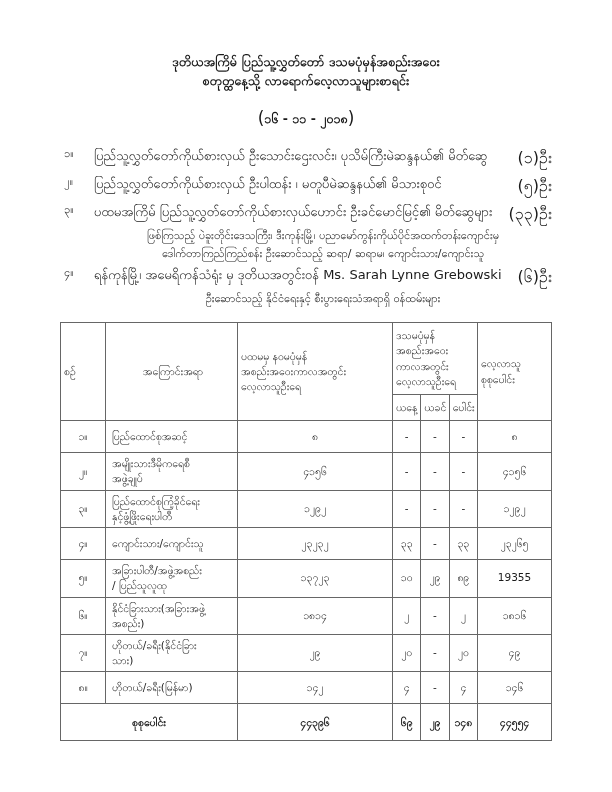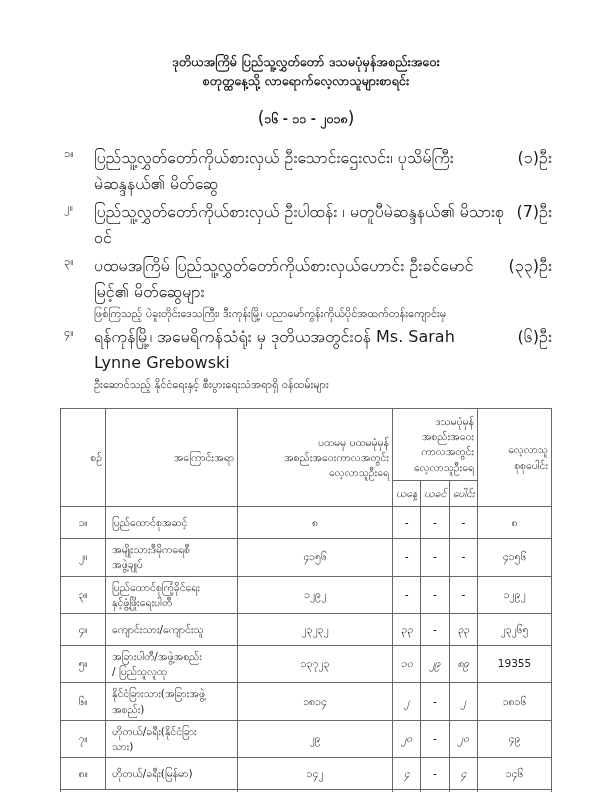--- a/index.html
+++ b/index.html
@@ -60,59 +60,60 @@
   }
   .li-num {
     flex: 0 0 34px;
     font-size: 11px;
     text-align: left;
     padding-left: 4px;
     box-sizing: border-box;
   }
   .li-body {
     flex: 1 1 auto;
-    font-size: 16px;
+    font-size: 13px;
   }
   .li-count {
     flex: 0 0 46px;
     font-size: 16px;
     text-align: right;
     white-space: nowrap;
   }
   .li-cont {
     margin-left: 34px;
     font-size: 11px;
     line-height: 1.62;
+    text-align: center;
   }
 
   
   .tbl-wrap {
     margin-top: 14px;
   }
   table.data {
     border-collapse: collapse;
     width: 492px;
     table-layout: fixed;
     font-size: 10.5px;
   }
   table.data th, table.data td {
     border: 1px solid #666;
     padding: 3px 4px;
     vertical-align: middle;
   }
   table.data thead th {
-    text-align: right;
+    text-align: left;
     font-weight: normal;
     line-height: 1.45;
     padding: 5px 3px;
   }
   .c-no    { width: 38px;  text-align: center; }
   .c-topic { width: 122px; text-align: left; padding-left: 6px !important; }
   .c-prev  { width: 148px; text-align: center; }
-  .c-sub   { width: 43px;  text-align: center; font-style: italic; }
+  .c-sub   { width: 43px;  text-align: center; }
   .c-tot   { width: 67px;  text-align: center; }
 
   tbody td { line-height: 1.5; height: 25px; }
   tbody td.c-topic { line-height: 1.45; }
   .total-row td {
     font-weight: bold;
     height: 30px;
   }
   .total-label { text-align: center !important; }
 </style>
@@ -136,52 +137,53 @@
         <span class="li-num">၁။</span>
         <span class="li-body">ပြည်သူ့လွှတ်တော်ကိုယ်စားလှယ် ဦးသောင်းဌေးလင်း၊ ပုသိမ်ကြီးမဲဆန္ဒနယ်၏ မိတ်ဆွေ</span>
         <span class="li-count">(၁)ဦး</span>
       </div>
     </div>
 
     <div class="list-item">
       <div class="li-row">
         <span class="li-num">၂။</span>
         <span class="li-body">ပြည်သူ့လွှတ်တော်ကိုယ်စားလှယ် ဦးပါထန်း ၊ မတူပီမဲဆန္ဒနယ်၏ မိသားစုဝင်</span>
-        <span class="li-count">(7)ဦး</span>
+        <span class="li-count">(၅)ဦး</span>
       </div>
     </div>
 
     <div class="list-item">
       <div class="li-row">
         <span class="li-num">၃။</span>
         <span class="li-body">ပထမအကြိမ် ပြည်သူ့လွှတ်တော်ကိုယ်စားလှယ်ဟောင်း ဦးခင်မောင်မြင့်၏ မိတ်ဆွေများ</span>
         <span class="li-count">(၃၃)ဦး</span>
       </div>
       <div class="li-cont">ဖြစ်ကြသည့် ပဲခူးတိုင်းဒေသကြီး၊ ဒီးကုန်းမြို့၊ ပညာမော်ကွန်းကိုယ်ပိုင်အထက်တန်းကျောင်းမှ</div>
+      <div class="li-cont">ဒေါက်တာကြည်ကြည်စန်း ဦးဆောင်သည့် ဆရာ/ ဆရာမ၊ ကျောင်းသား/ကျောင်းသူ</div>
     </div>
 
     <div class="list-item">
       <div class="li-row">
         <span class="li-num">၄။</span>
         <span class="li-body">ရန်ကုန်မြို့၊ အမေရိကန်သံရုံး မှ ဒုတိယအတွင်းဝန် Ms. Sarah Lynne Grebowski</span>
         <span class="li-count">(၆)ဦး</span>
       </div>
       <div class="li-cont">ဦးဆောင်သည့် နိုင်ငံရေးနှင့် စီးပွားရေးသံအရာရှိ ဝန်ထမ်းများ</div>
     </div>
 
   </div>
 
   <div class="tbl-wrap">
     <table class="data">
       <thead>
         <tr>
           <th class="c-no" rowspan="2">စဉ်</th>
-          <th class="c-topic" rowspan="2" style="">အကြောင်းအရာ</th>
+          <th class="c-topic" rowspan="2" style="text-align:center">အကြောင်းအရာ</th>
           <th class="c-prev" rowspan="2">
-            <div>ပထမမှ ပထမမုံမှန်</div>
+            <div>ပထမမှ နဝမပုံမှန်</div>
             <div>အစည်းအဝေးကာလအတွင်း</div>
             <div>လေ့လာသူဦးရေ</div>
           </th>
           <th colspan="3">
             <div>ဒသမပုံမှန်အစည်းအဝေး</div>
             <div>ကာလအတွင်း</div>
             <div>လေ့လာသူဦးရေ</div>
           </th>
           <th class="c-tot" rowspan="2">
             <div>လေ့လာသူ</div>

